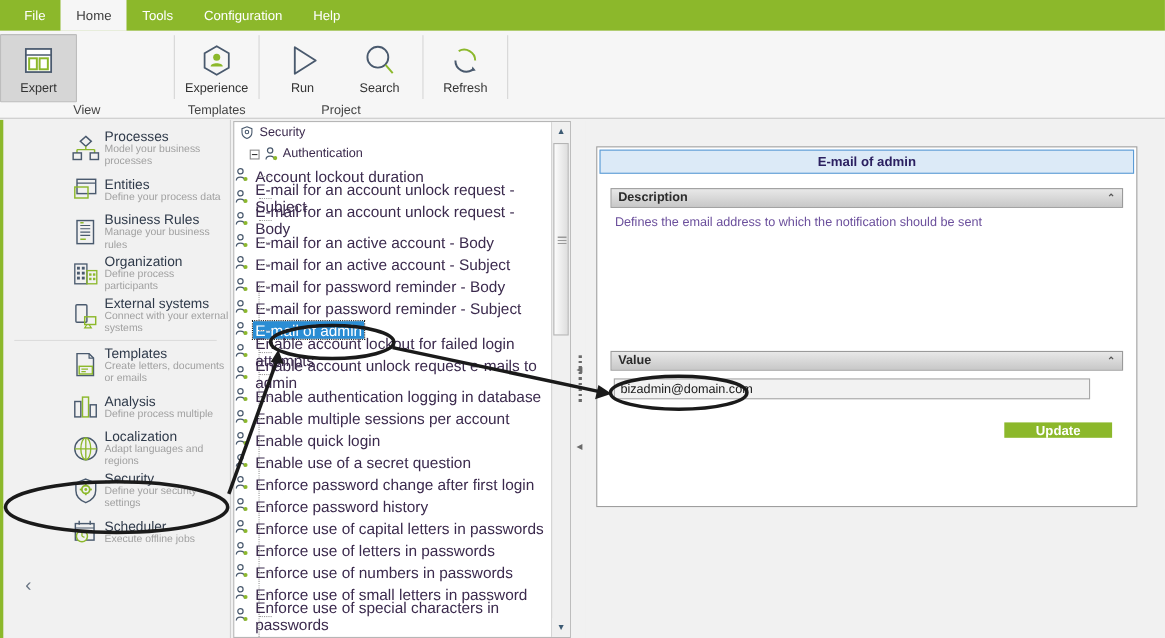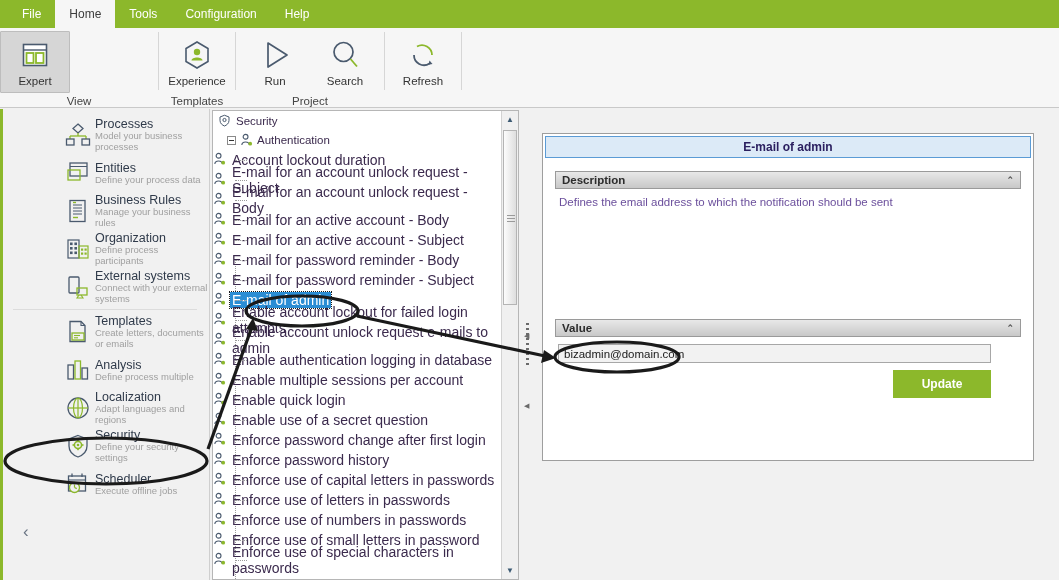--- a/index.html
+++ b/index.html
@@ -179,21 +179,21 @@
   .section-body { padding: 7px 4px 0 4px; }
   .desc-text { font-size: 11.5px; color: #6b4f9c; }
 
   .value-input {
     margin: 7px 3px 0 3px; height: 19px; width: 433px;
     background: #f2f2f2; border: 1px solid #a7a7a7;
     display: flex; align-items: center; padding-left: 5px;
     font-size: 11.5px; color: #1a1a1a;
   }
   .update-btn {
-    position: absolute; right: 30px; bottom: 0; width: 98px; height: 28px;
+    position: absolute; right: 10px; bottom: 0; width: 98px; height: 14px;
     background: #8cb82b; color: #ffffff;
     display: flex; align-items: center; justify-content: center;
     font-size: 12px; font-weight: bold; cursor: default; border: none; margin-left: 28px;
   }
   .value-wrap { position: relative; height: 54px; }
 
   
   .overlay { position: absolute; left: 0; top: 0; width: 1059px; height: 580px; pointer-events: none; }
 </style>
 </head>

